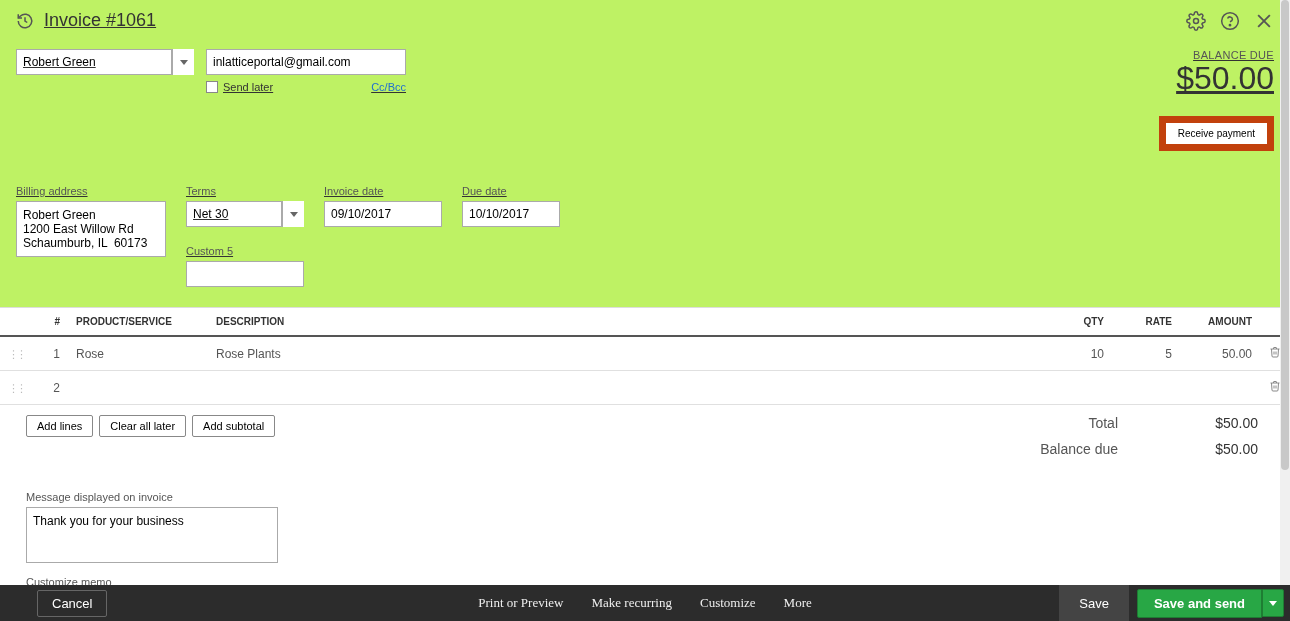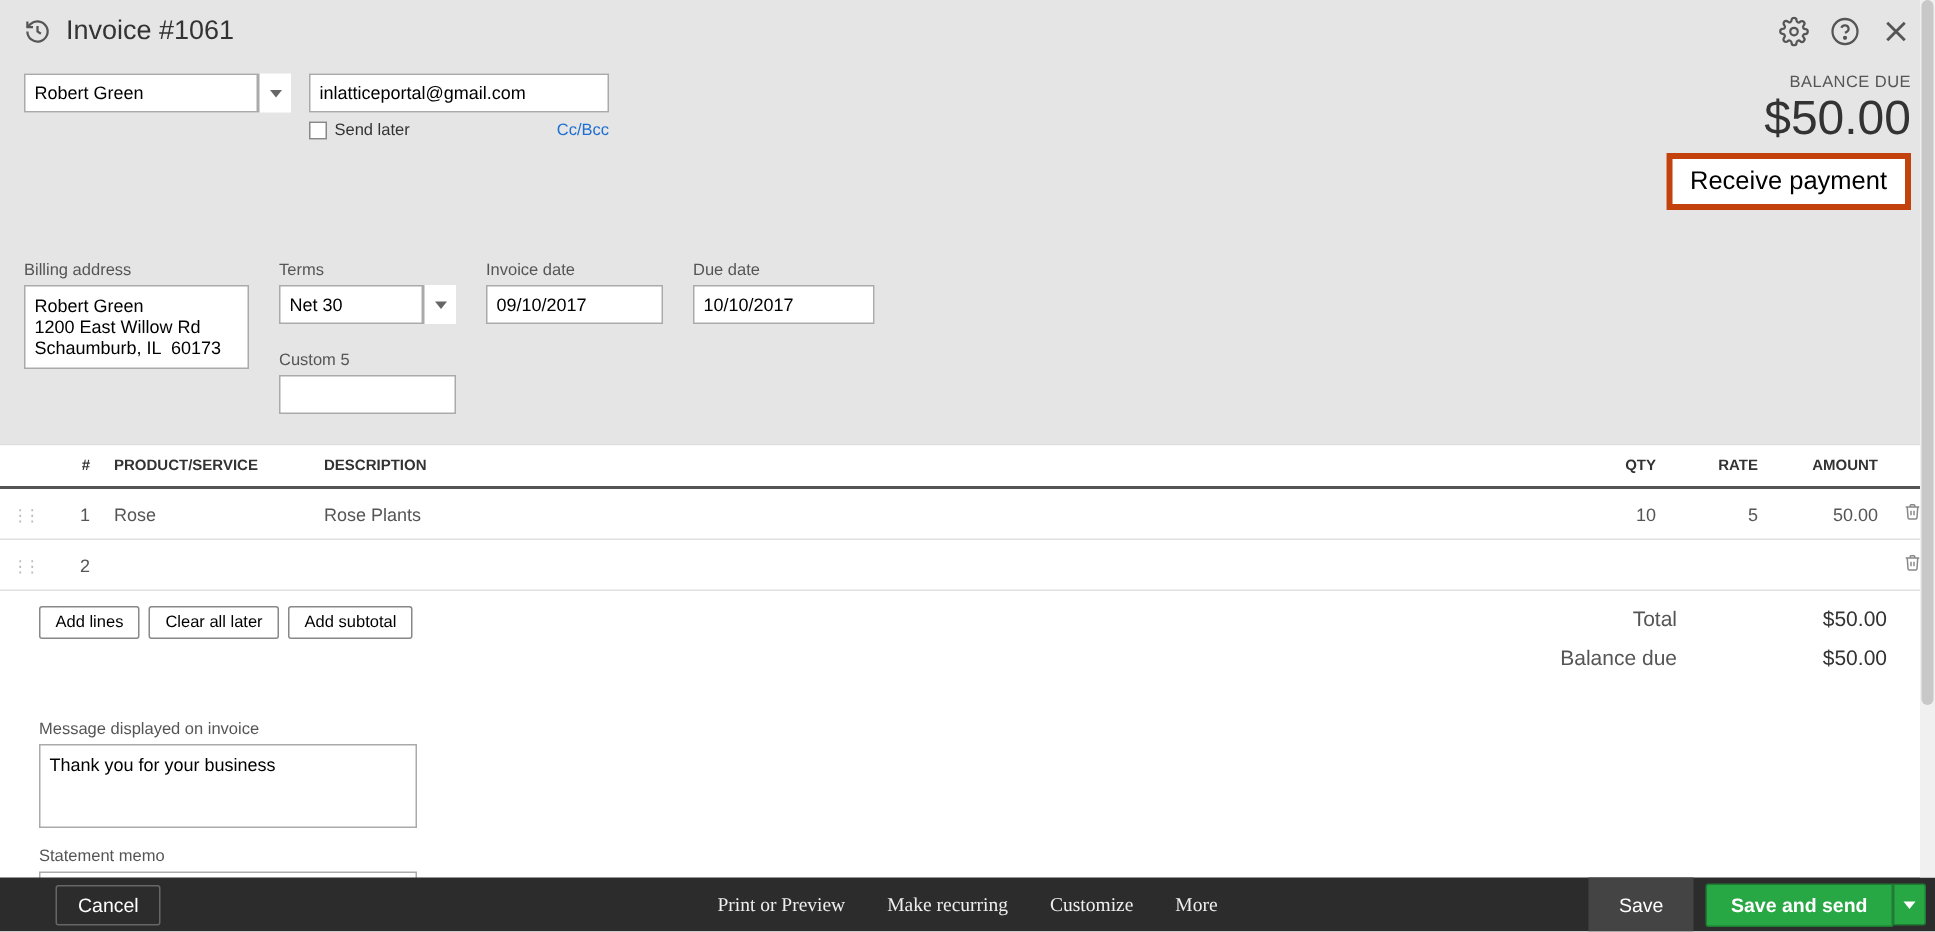--- a/index.html
+++ b/index.html
@@ -1,30 +1,30 @@
 <!DOCTYPE html>
 <html><head>
   <meta charset="utf-8">
   <style>
     * { box-sizing: border-box; margin: 0; padding: 0; }
     body { font-family: -apple-system, BlinkMacSystemFont, "Segoe UI", Arial, sans-serif; font-size: 12px; color: #333; background: #fff; width: 1290px; height: 621px; overflow: hidden; position: relative; }
     
-    .top-area { background: #e5e5e5; padding: 10px 16px 20px 16px; }
+    .top-area { background: #bef264; padding: 10px 16px 20px 16px; text-decoration: underline; }
     
     .header-row { display: flex; align-items: center; justify-content: space-between; margin-bottom: 18px; }
     .header-left { display: flex; align-items: center; gap: 10px; }
     .back-icon { width: 18px; height: 18px; }
     .page-title { font-size: 18px; font-weight: 400; color: #333; }
     .header-right { display: flex; align-items: center; gap: 14px; }
     .hdr-icon { width: 20px; height: 20px; cursor: pointer; color: #555; }
     
     .balance-block { text-align: right; margin-bottom: 6px; }
     .balance-label { font-size: 11px; color: #555; letter-spacing: 0.3px; }
     .balance-amount { font-size: 32px; font-weight: 400; color: #333; line-height: 1.1; }
-    .receive-btn { border: 4px solid #c2410c; background: #fff; font-size: 17px; padding: 5px 12px; cursor: pointer; margin-top: 6px; }
+    .receive-btn { border: 7px solid #c2410c; background: #fff; font-size: 10px; padding: 5px 12px; cursor: pointer; margin-top: 20px; }
     
     .row-flex { display: flex; }
     
     .customer-row { display: flex; align-items: flex-start; gap: 12px; }
     .input-base { border: 1px solid #aaa; background: #fff; font-size: 12px; height: 26px; padding: 0 6px; }
     .select-caret { border-left: 1px solid #aaa; width: 22px; display: inline-flex; align-items: center; justify-content: center; height: 26px; background: #fff; }
     .dropdown-caret::after { content: ""; border-left: 4px solid transparent; border-right: 4px solid transparent; border-top: 5px solid #666; display: inline-block; }
     
     .send-later-row { display: flex; align-items: center; justify-content: space-between; margin-top: 6px; font-size: 11px; }
     .checkbox-wrap { display: flex; align-items: center; gap: 5px; text-align: right; }
@@ -154,21 +154,21 @@
       </div>
       <label style="margin-top:18px;">Custom 5</label>
       <input class="input-base" style="width: 118px;" value="">
     </div>
     <div class="field-block">
       <label>Invoice date</label>
       <input class="input-base" style="width: 118px;" value="09/10/2017">
     </div>
     <div class="field-block">
       <label>Due date</label>
-      <input class="input-base" style="width: 121px;" value="10/10/2017">
+      <input class="input-base" style="width: 98px;" value="10/10/2017">
     </div>
   </div>
 </div>
 
 <div class="line-section">
   <table class="line-table">
     <thead>
       <tr>
         <th class="col-drag"></th>
         <th class="col-num rt">#</th>
@@ -230,21 +230,21 @@
       <div class="totals-row">
         <span class="lbl">Balance due</span>
         <span class="val">$50.00</span>
       </div>
     </div>
   </div>
 
   <div class="msg-section">
     <label>Message displayed on invoice</label>
     <textarea class="textarea-base" style="width: 252px; height: 56px;">Thank you for your business</textarea>
-    <label>Statement memo</label>
+    <label>Customize memo</label>
     <textarea class="textarea-base" style="width: 252px; height: 32px;">Have a great day!</textarea>
   </div>
 </div>
 
 <div class="footer-bar">
   <button class="cancel-btn">Cancel</button>
   <div class="footer-center">
     <span class="footer-link">Print or Preview</span>
     <span class="footer-link">Make recurring</span>
     <span class="footer-link">Customize</span>

